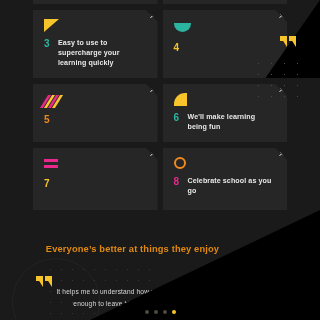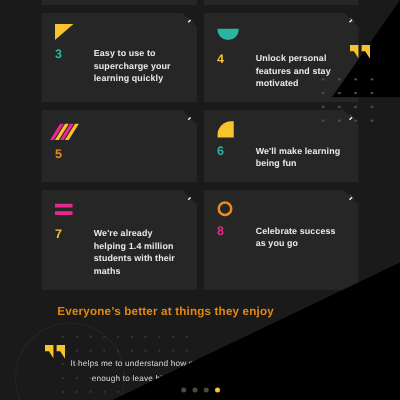--- a/index.html
+++ b/index.html
@@ -63,21 +63,21 @@
   .ic-eq i{display:block;height:3px;background:#E8288C;margin-bottom:3px;}
   .ic-ring{width:12px;height:12px;border:2.5px solid #F08A1E;border-radius:50%;box-sizing:border-box;}
 
   .row{display:flex;align-items:flex-start;gap:6px;}
   .num{
     font-size:10px;font-weight:bold;line-height:12px;
     flex:0 0 auto;width:8px;
   }
   .ctext{
     font-size:7.1px;line-height:10px;font-weight:bold;
-    color:#E9E9E9;letter-spacing:.1px;margin-left:17px;
+    color:#E9E9E9;letter-spacing:.1px;
   }
 
   
   .quote-sec{position:absolute;left:0;top:240px;width:265px;height:96px;z-index:3;}
   .qhead{
     text-align:center;font-size:9.3px;font-weight:bold;color:#E08A12;
     letter-spacing:.15px;margin:0;padding-top:4px;
   }
   .circle-dec{
     position:absolute;left:12px;top:18px;width:86px;height:86px;
@@ -157,21 +157,20 @@
             <path d="M12 0 L12 12 L0 0 Z" fill="#1a1a1a"></path>
             <path d="M5.2 4.2 L8.2 4.2 L8.2 7.2" stroke="#fff" stroke-width="1" fill="none"></path>
             <path d="M4.6 7.8 L8.2 4.2" stroke="#fff" stroke-width="1"></path>
           </svg>
       </div>
       <div class="icon">
           <div class="ic-half"></div>
         </div>
       <div class="row">
         <span class="num" style="color:#F7C52B">4</span>
-        <span class="ctext">Unlock personal features and stay motivated</span>
       </div>
     </div>
 
     <div class="card">
       <div class="notch">
         <svg width="12" height="12" viewBox="0 0 12 12">
             <path d="M12 0 L12 12 L0 0 Z" fill="#1a1a1a"></path>
             <path d="M5.2 4.2 L8.2 4.2 L8.2 7.2" stroke="#fff" stroke-width="1" fill="none"></path>
             <path d="M4.6 7.8 L8.2 4.2" stroke="#fff" stroke-width="1"></path>
           </svg>
@@ -215,38 +214,37 @@
           </svg>
       </div>
       <div class="icon">
           <div class="ic-eq">
             <i></i>
             <i></i>
           </div>
         </div>
       <div class="row">
         <span class="num" style="color:#F7C52B">7</span>
-        <span class="ctext">We're already helping 1.4 million students with their maths</span>
       </div>
     </div>
 
     <div class="card tall">
       <div class="notch">
         <svg width="12" height="12" viewBox="0 0 12 12">
             <path d="M12 0 L12 12 L0 0 Z" fill="#1a1a1a"></path>
             <path d="M5.2 4.2 L8.2 4.2 L8.2 7.2" stroke="#fff" stroke-width="1" fill="none"></path>
             <path d="M4.6 7.8 L8.2 4.2" stroke="#fff" stroke-width="1"></path>
           </svg>
       </div>
       <div class="icon">
           <div class="ic-ring"></div>
         </div>
       <div class="row">
         <span class="num" style="color:#E8288C">8</span>
-        <span class="ctext">Celebrate success as you go</span>
+        <span class="ctext">Celebrate school as you go</span>
       </div>
     </div>
 
   </div>
 
   <div class="quote-sec">
     <div class="qhead">Everyone’s better at things they enjoy</div>
     <div class="circle-dec"></div>
     <div class="dots-left"></div>
     <div class="qmark qm-left">

